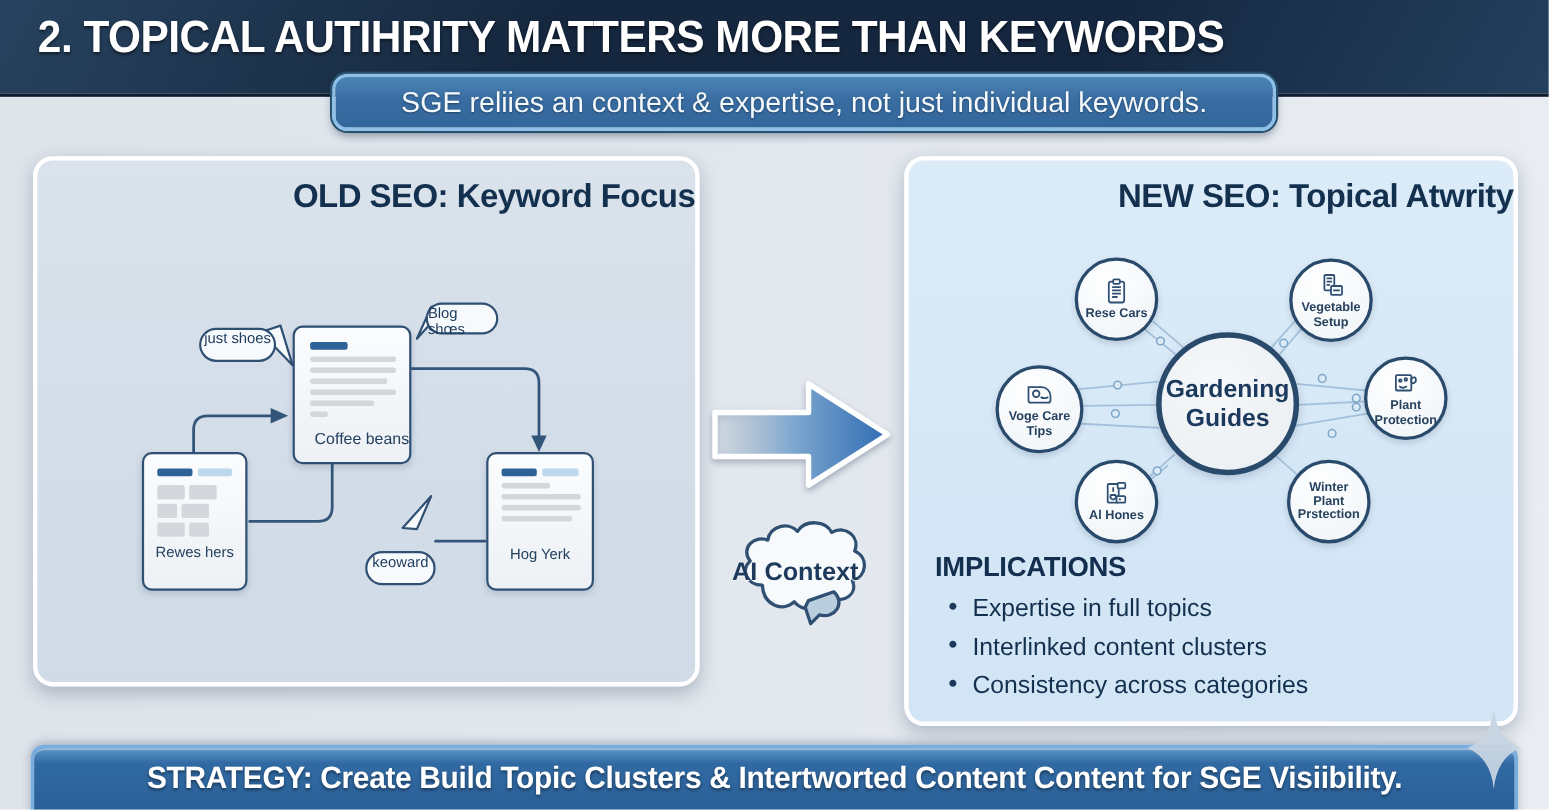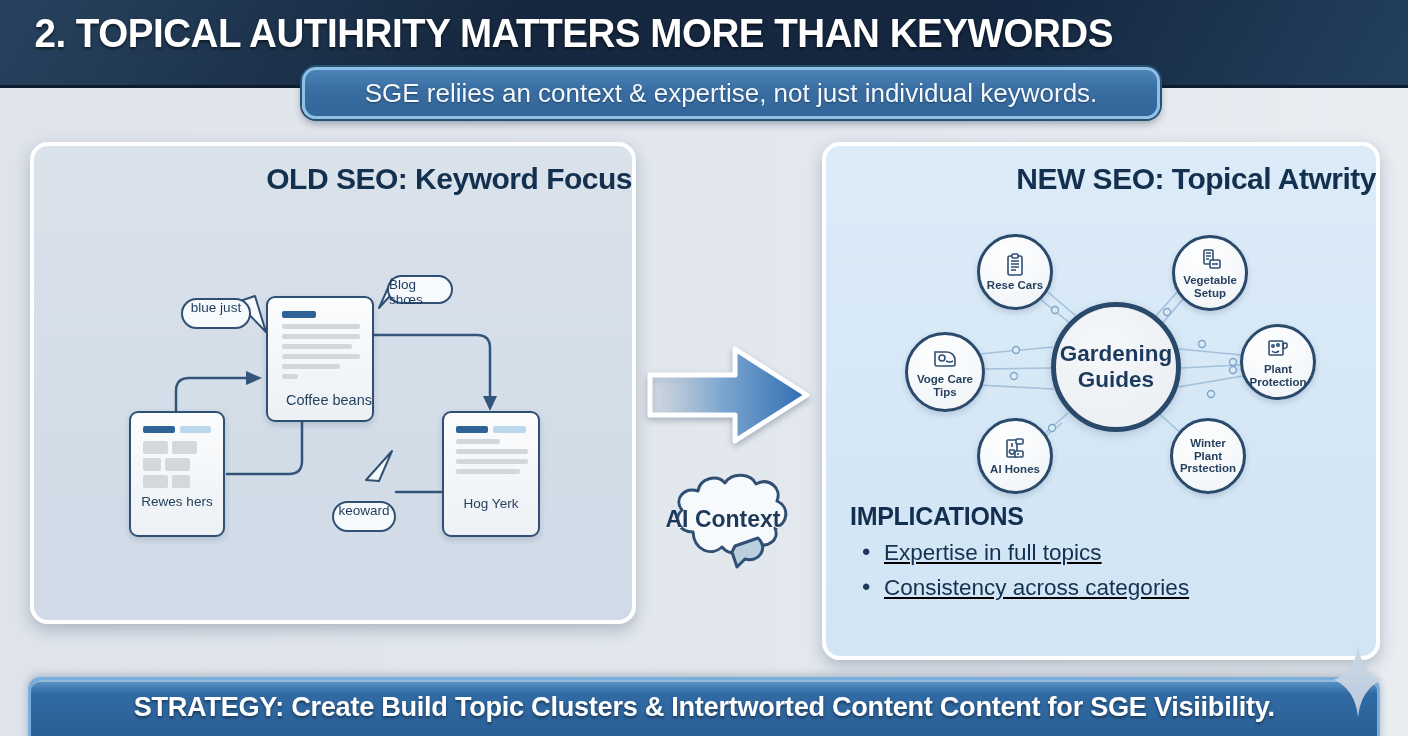--- a/index.html
+++ b/index.html
@@ -89,21 +89,21 @@
     position:absolute; width:76px; height:76px; border:3.5px solid #2a4a6c; border-radius:50%;
     background:radial-gradient(circle at 40% 30%, #ffffff, #eef3f7);
     display:flex; flex-direction:column; align-items:center; justify-content:center;
     text-align:center; box-shadow:0 3px 6px rgba(40,60,90,.18); z-index:3;
   }
   .sat-circle .txt { font-size:11.5px; font-weight:700; color:#27425f; line-height:1.12; padding:0 3px; }
   .sat-icon { margin-bottom:1px; }
   
   .implications { position:absolute; left:24px; top:356px; width:510px; }
   .imp-heading { font-size:25px; font-weight:700; color:#132e4e; letter-spacing:-0.3px; }
-  .imp-list { list-style:none; margin-top:8px;text-decoration:underline; }
+  .imp-list { list-style:none; margin-top:8px; }
   .imp-list li {
     font-size:22.5px; color:#13304f; margin-top:9px; padding-left:34px; position:relative;
   }
   .imp-list li::before {
     content:"•"; position:absolute; left:12px; top:-2px; font-size:24px; color:#1d3a5c;
   }
   
   .strategy-bar {
     position:absolute; left:28px; top:677px; width:1352px; height:70px;
     background:linear-gradient(180deg,#5e97c9 0%, #316aa3 22%, #295e95 100%);
@@ -188,21 +188,21 @@
     <div style="padding:0 12px;">
       <div class="gline" style="width:44px;"></div>
       <div class="gline" style="width:72px;"></div>
       <div class="gline" style="width:72px;"></div>
       <div class="gline" style="width:64px;"></div>
     </div>
     <div class="label" style="bottom:24px; font-size:13.5px;">Hog Yerk</div>
   </div>
 
   <div class="bubble" style="left:147px; top:129px; width:70px; height:31px;">
-    <span>blue just</span>
+    <span>just shoes</span>
   </div>
   <div class="bubble" style="left:353px; top:106px; width:66px; height:29px;">
     <span>Blog shœs</span>
   </div>
   <div class="bubble" style="left:298px; top:332px; width:64px; height:31px;">
     <span>keoward</span>
   </div>
 </div>
 
 <svg class="big-arrow" width="184" height="120" viewBox="0 0 184 120">
@@ -315,20 +315,21 @@
   </div>
 
   <div class="sat-circle" style="left:344px; top:272px;">
     <div class="txt">Winter Plant Prstection</div>
   </div>
 
   <div class="implications">
     <div class="imp-heading">IMPLICATIONS</div>
     <ul class="imp-list">
       <li>Expertise in full topics</li>
+      <li>Interlinked content clusters</li>
       <li>Consistency across categories</li>
     </ul>
   </div>
 </div>
 
 <div class="strategy-bar">
   <div class="txt">STRATEGY: Create Build Topic Clusters &amp; Intertworted Content Content for SGE Visiibility.</div>
 </div>
 
 <svg class="sparkle" width="48" height="72" viewBox="0 0 48 72">

